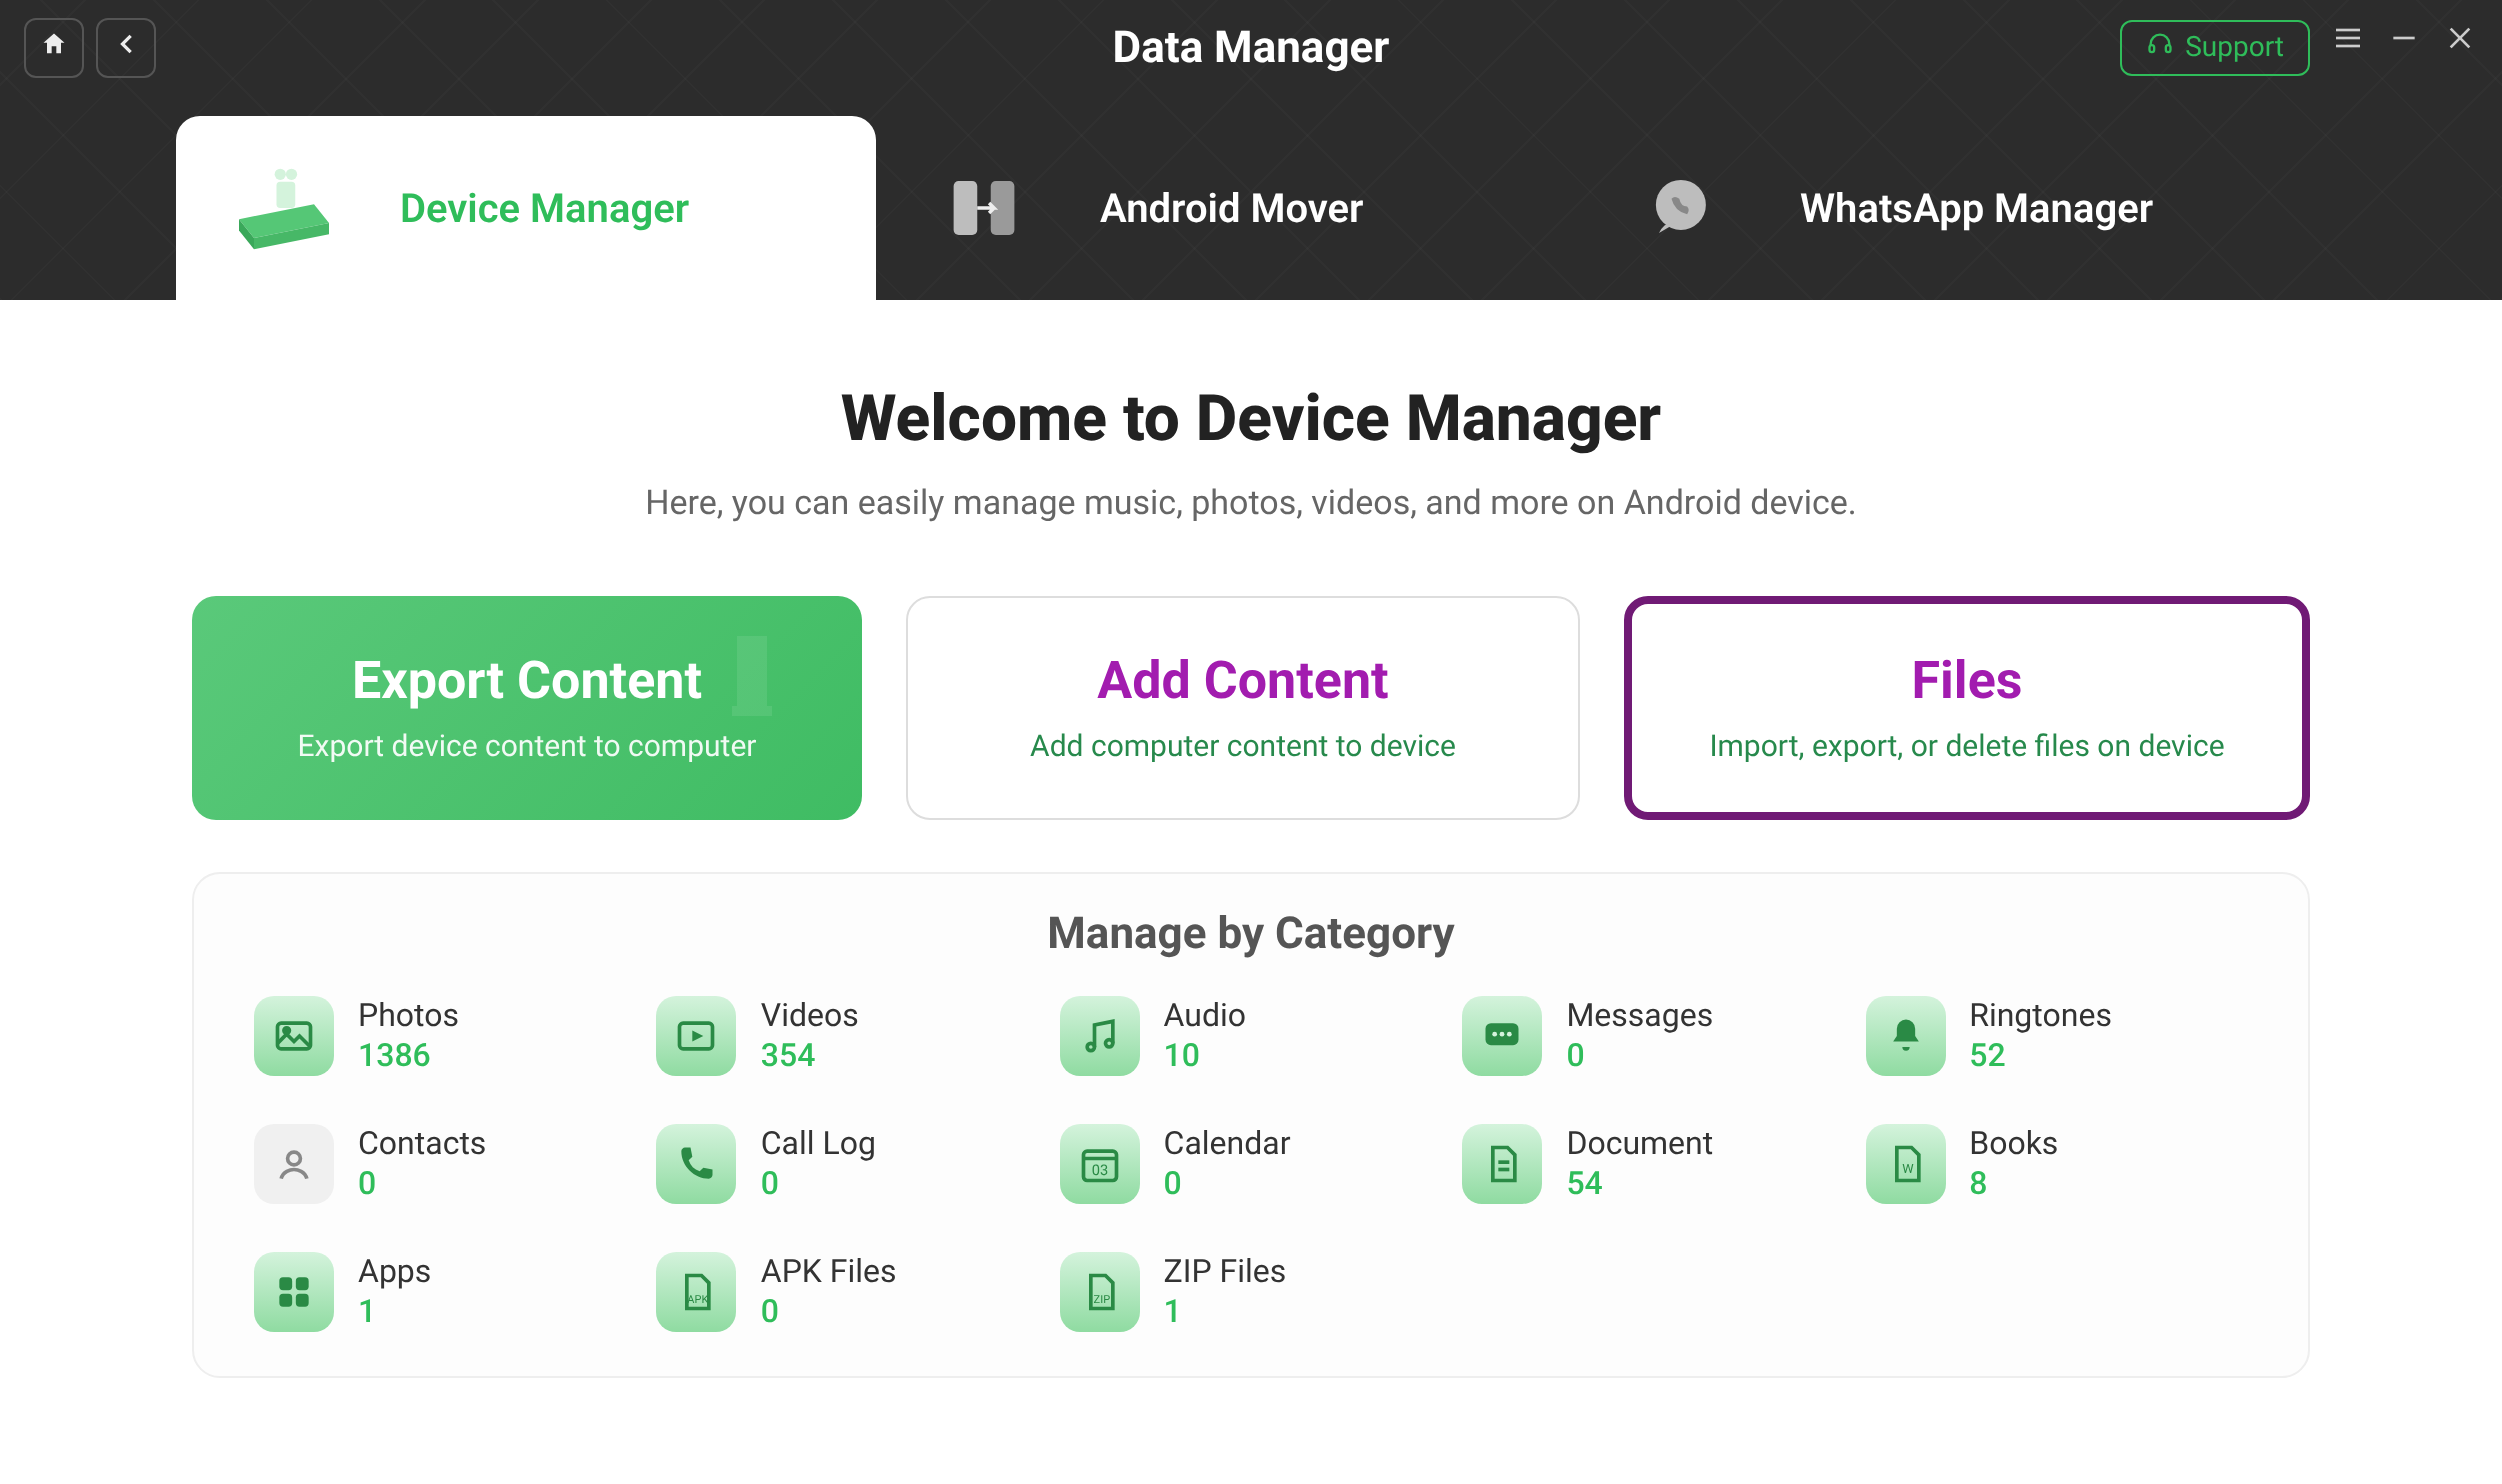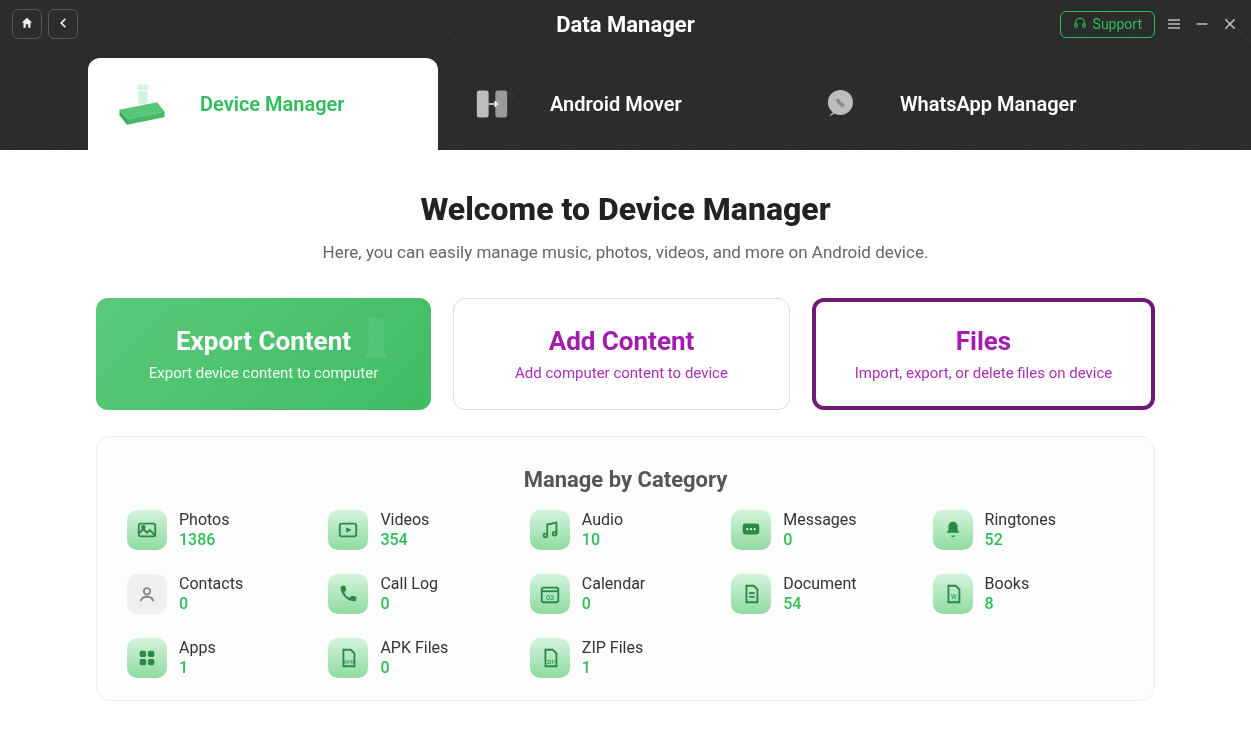--- a/index.html
+++ b/index.html
@@ -39,21 +39,20 @@
     position: absolute;
     left: 50%;
     transform: translateX(-50%);
     color: #fff;
     font-size: 22px;
     font-weight: 700;
   }
   .top-right {
     margin-left: auto;
     display: flex;
-    align-items: center;
     gap: 10px;
     padding-left: 24px;
   }
   .support-btn {
     border: 1px solid #2fbd5a;
     border-radius: 6px;
     background: transparent;
     color: #2fbd5a;
     padding: 4px 12px;
     font-size: 14px;
@@ -160,28 +159,28 @@
       linear-gradient(to bottom, rgba(255,255,255,0.25), rgba(255,255,255,0.25)) 50% 0 / 20px 40px no-repeat;
     clip-path: polygon(35% 0, 65% 0, 65% 50%, 100% 50%, 50% 100%, 0 50%, 35% 50%);
     opacity: 0.35;
   }
   .card.selected {
     border: 4px solid #701a75;
   }
   .card-title { font-size: 26px; font-weight: 700; }
   .card-sub { font-size: 15px; margin-top: 8px; opacity: 0.92; }
   .card:not(.export) .card-title { color: #a21caf; }
-  .card:not(.export) .card-sub { color: #a21caf; }
+  .card:not(.export) .card-sub { color: #15803d; }
 
   
   .cat-panel {
     margin-top: 26px;
     border: 1px solid #eee;
     border-radius: 14px;
-    padding: 30px 20px 22px 20px;
+    padding: 18px 20px 22px 20px;
     background: #fdfdfd;
   }
   .cat-title {
     text-align: center;
     font-size: 22px;
     font-weight: 700;
     color: #555;
     margin-bottom: 18px;
   }
   .cat-grid {

